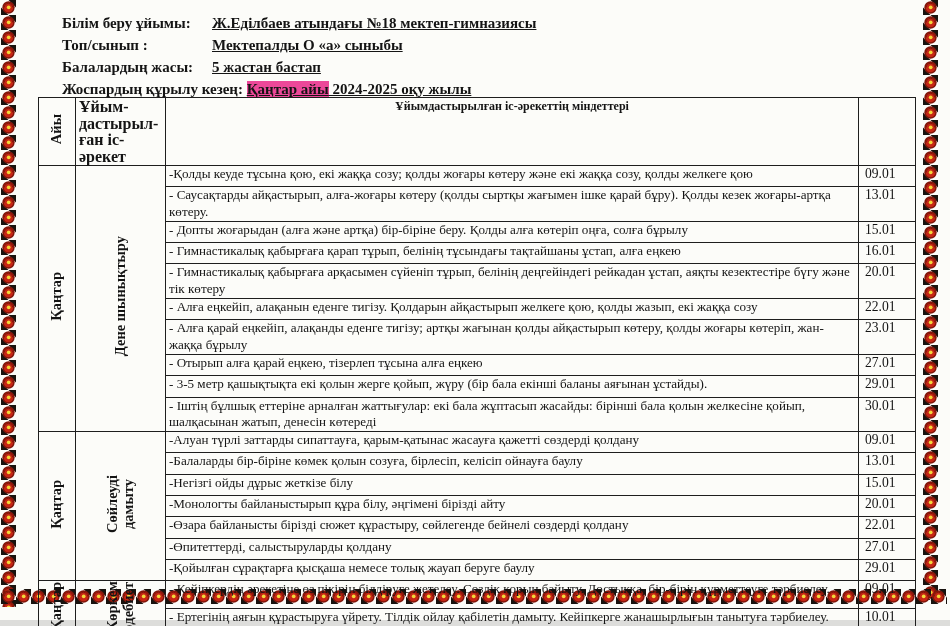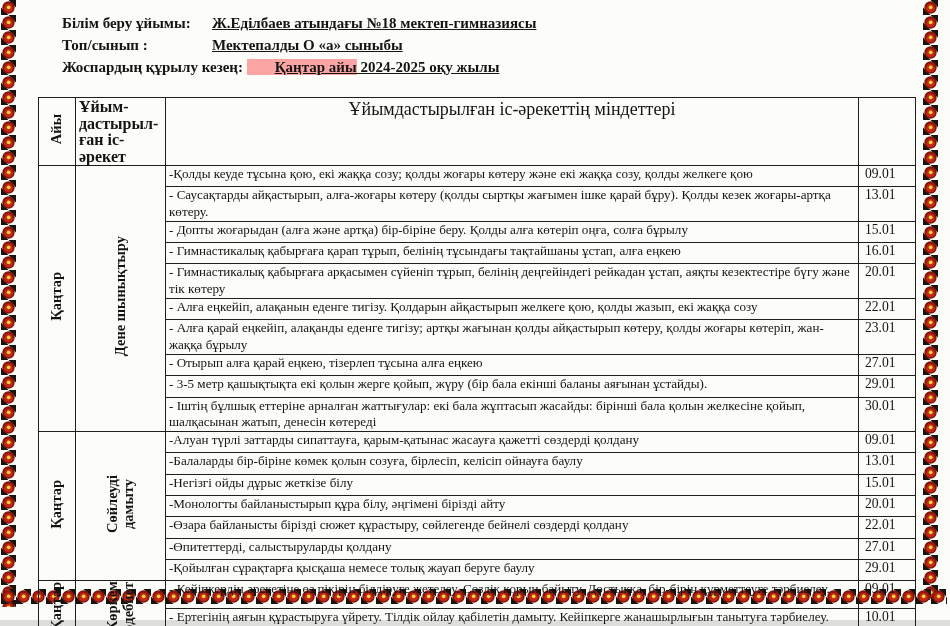--- a/index.html
+++ b/index.html
@@ -16,31 +16,31 @@
                display:flex; flex-direction:row; overflow:hidden; }
   .orn-unit { flex:0 0 auto; width:15px; height:15px; line-height:0; }
   .page-edge { position:absolute; left:0; bottom:0; width:950px; height:6px; background:#dddddb; }
 
   
   .head-block { position:absolute; left:62px; top:12px; width:860px; }
   .hline { font-size:15px; font-weight:bold; line-height:22px; white-space:nowrap; }
   .hlabel { display:inline-block; }
   .hlabel.fixed { width:150px; }
   .hvalue { text-decoration:underline; }
-  .hl-yellow { background:#fca5a5; text-decoration:underline;padding-left:28px; }
+  .hl-yellow { background:#ec4899; text-decoration:underline; }
 
   
   .plan-table { position:absolute; left:38px; top:97px; width:877px;
                 border-collapse:collapse; table-layout:fixed; }
   .plan-table td, .plan-table th { border:1.4px solid #1e1e1e; }
   .plan-table thead th { height:64px; }
   th.month-h { vertical-align:middle; text-align:center; }
   th.activity-h { font-size:16px; font-weight:bold; text-align:left; vertical-align:top;
                   white-space:pre-line; line-height:16.5px; padding:1px 2px 0 3px; }
-  th.tasks-h { font-size:18px; font-weight:normal; vertical-align:top; text-align:center; padding-top:1px; }
+  th.tasks-h { font-size:12px; font-weight:bold; vertical-align:top; text-align:center; padding-top:1px; }
   th.date-h { }
   .task-cell { font-size:13.1px; line-height:16.3px; padding:0 4px 1px 3px; vertical-align:top; }
   .date-cell { font-size:13.6px; line-height:16.3px; padding:0 2px 4px 6px; vertical-align:top; }
   .month-cell, .activity-cell { text-align:center; vertical-align:middle; padding:0; }
   .vert { writing-mode:vertical-rl; transform:rotate(180deg); display:inline-block;
           font-weight:bold; font-size:14.5px; line-height:15.5px; white-space:pre-line; }
 </style>
 </head>
 <body>
 
@@ -1219,20 +1219,23 @@
       </svg></span>
   </div>
 <div class="page-edge"></div>
 
 <div class="head-block">
   <div class="hline">
     <span class="hlabel fixed">Білім беру ұйымы:</span><span class="hvalue">Ж.Еділбаев атындағы №18 мектеп-гимназиясы</span>
   </div>
   <div class="hline">
     <span class="hlabel fixed">Топ/сынып :</span><span class="hvalue">Мектепалды  О «а» сыныбы</span>
+  </div>
+  <div class="hline">
+    <span class="hlabel fixed">Балалардың жасы:</span><span class="hvalue">5 жастан бастап</span>
   </div>
   <div class="hline">
     <span class="hlabel">Жоспардың құрылу кезең:</span>
     <span class="hl-yellow">Қаңтар айы</span><span class="hvalue"> 2024-2025 оқу жылы</span>
   </div>
 </div>
 
 <table class="plan-table">
   <colgroup>
     <col style="width:37px">

